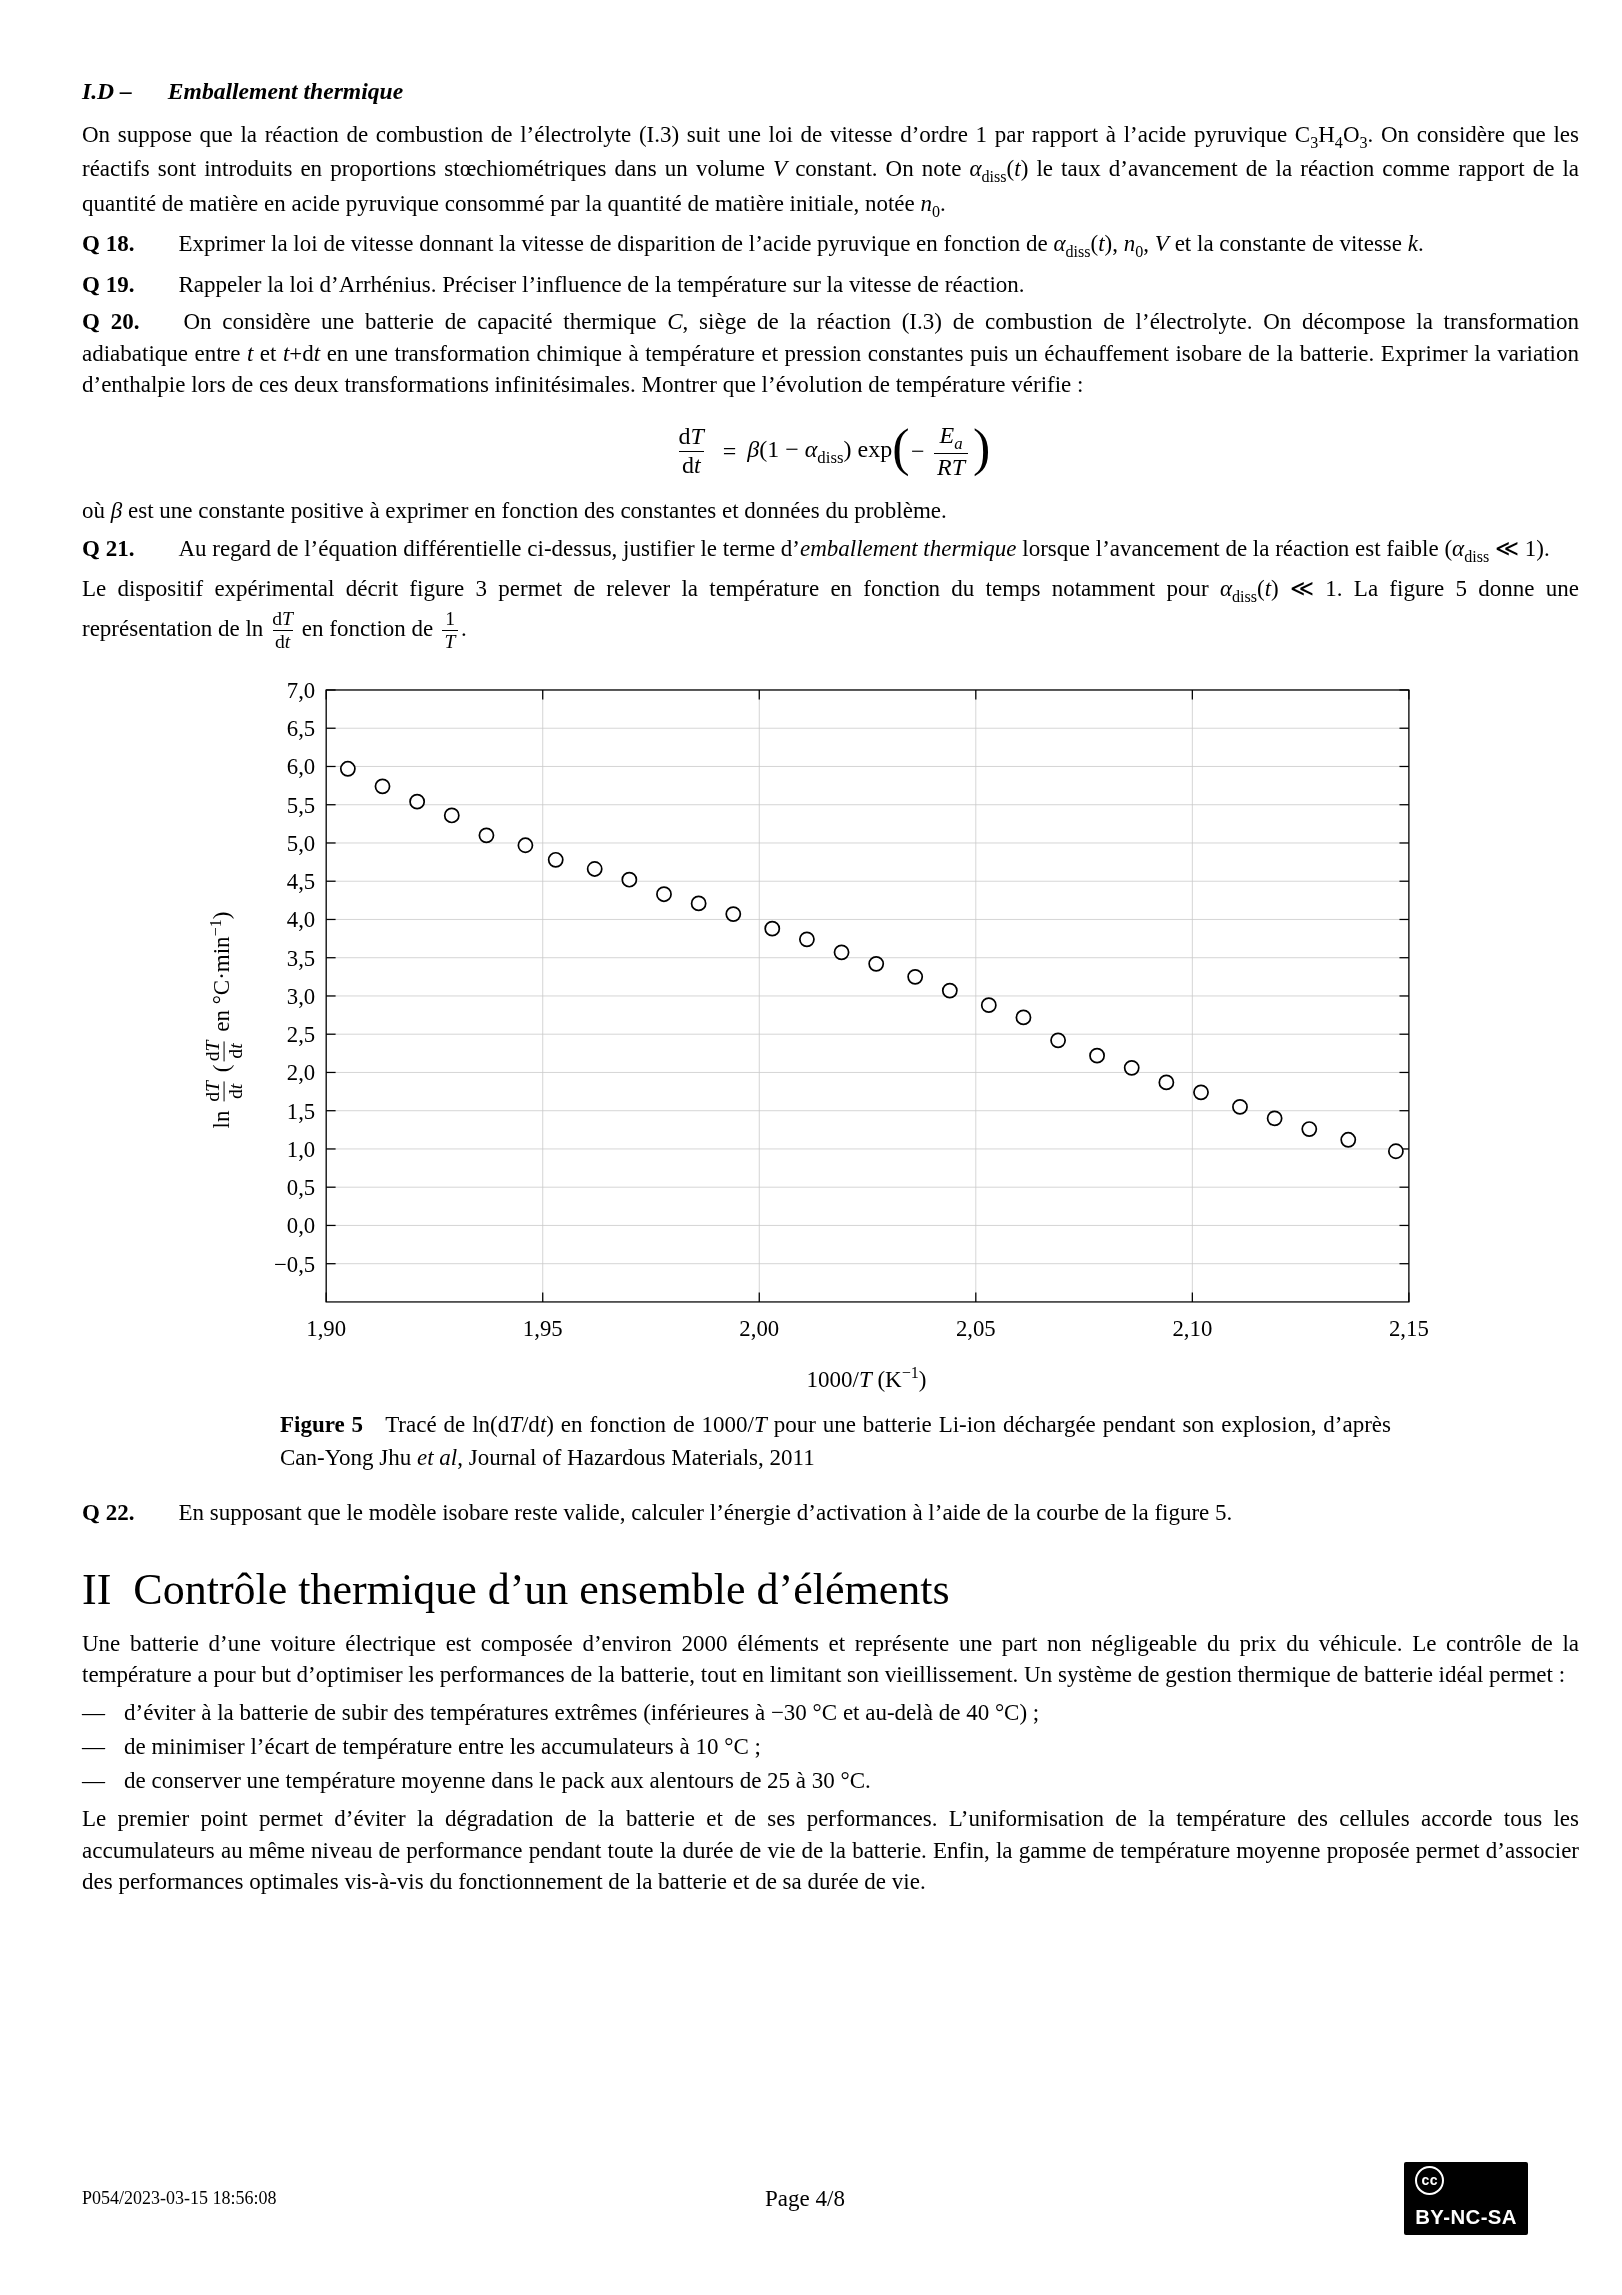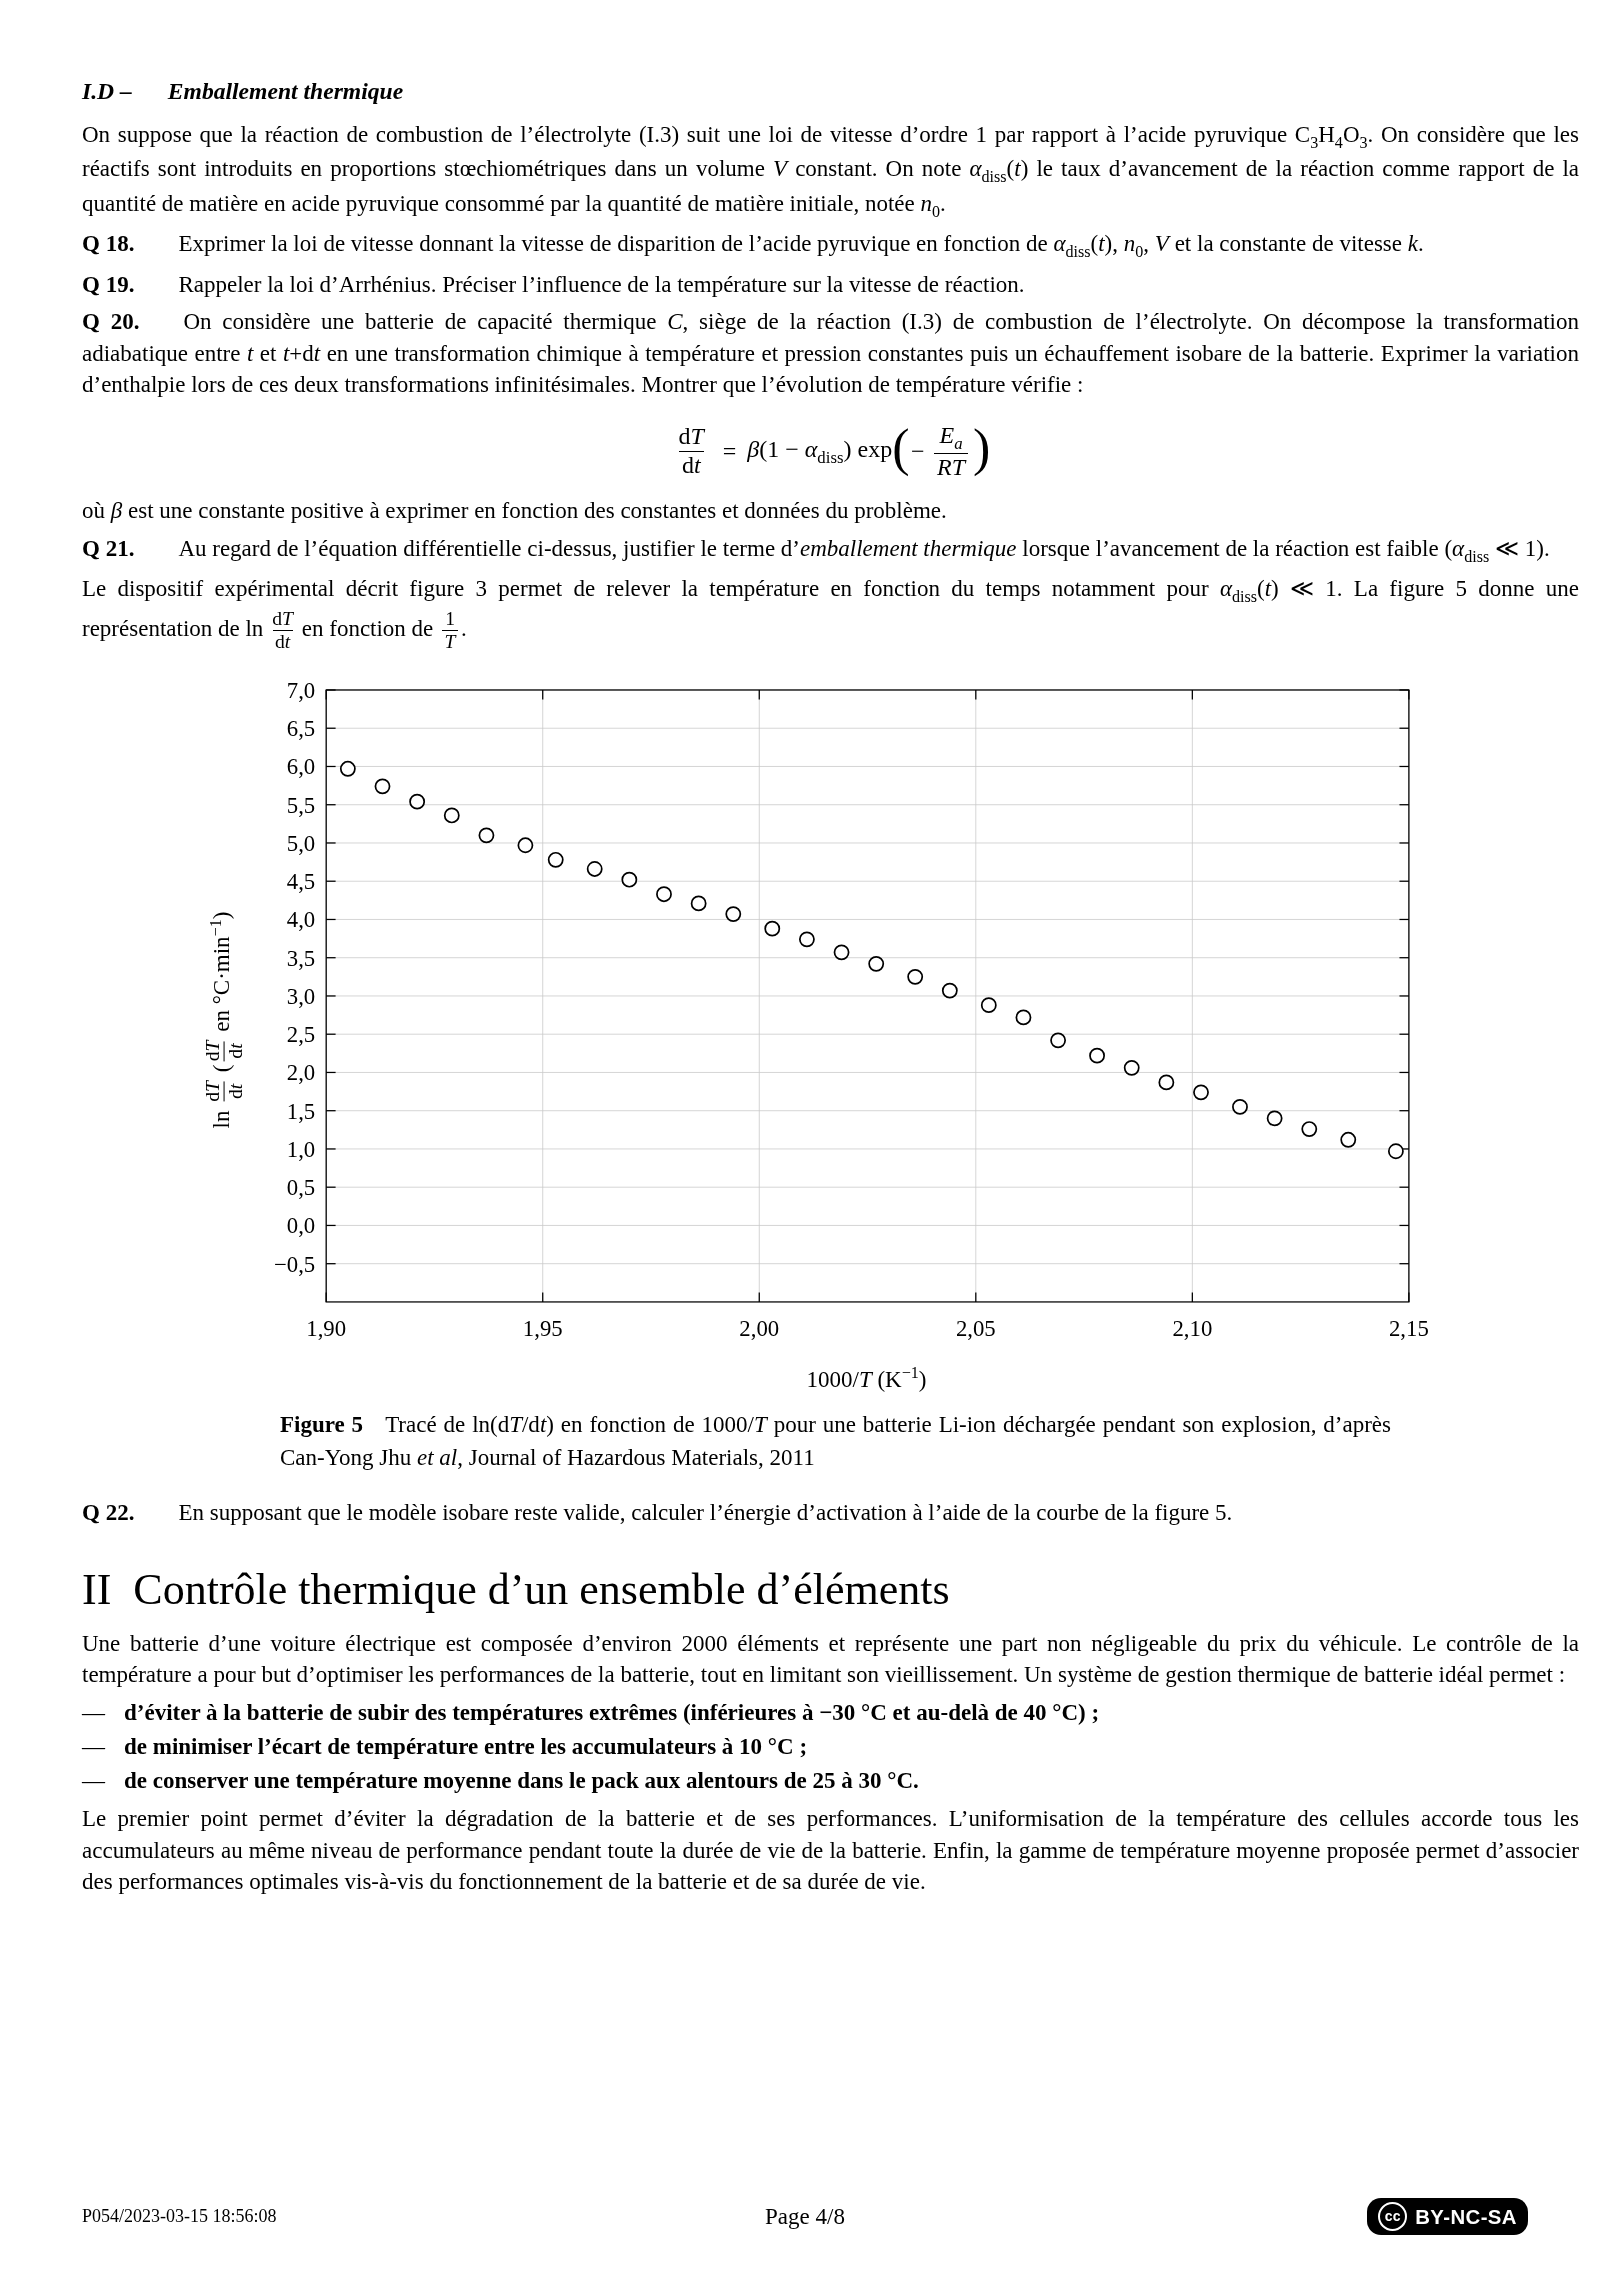--- a/index.html
+++ b/index.html
@@ -49,35 +49,36 @@
   svg#chart-svg { display:block; font-family:"Liberation Serif","DejaVu Serif",serif; }
   .xlabel { margin-left:243px; width:1083px; text-align:center; font-size:23px; margin-top:1.6px; }
   .fig-caption { margin:14px 188px 16px 198px; text-align:justify; line-height:1.42; }
   .fig-caption .cap-label { font-weight:bold; margin-right:22px; }
 
   
   .sec2-heading { font-size:44px; font-weight:normal; margin:36px 0 12.6px 0; line-height:1.15; }
   .sec2-heading .sec-num { margin-right:22px; }
   .bullet { display:flex; margin:2.4px 0; }
   .bullet .dash { flex:0 0 auto; margin-right:19px; }
-  .bullet .btext { flex:1 1 auto; text-align:justify;font-weight:bold; }
+  .bullet .btext { flex:1 1 auto; text-align:justify; }
 
   
   .footer {
     position:absolute; left:82px; right:95px; bottom:60px;
     display:flex; align-items:center;
   }
   .footer .f-left  { flex:1; font-size:18px; text-align:left; }
   .footer .f-center{ flex:1; font-size:23px; text-align:center; }
   .footer .f-right { flex:1; display:flex; justify-content:flex-end; }
   .cc-badge {
-    display:inline-flex; align-items:flex-end; gap:7.9px;
-    background:#000; color:#fff; border-radius:14px; padding:3.9px 11px;
+    display:inline-flex; align-items:flex-start; gap:7.9px;
+    background:#000; color:#fff; border-radius:2px; padding:3.9px 11px;
     font-family:"Liberation Sans","DejaVu Sans",sans-serif; font-weight:bold; font-size:20.4px;
     letter-spacing:0.4px;
+    flex-direction:column;
   }
   .cc-circle {
     width:25px; height:25px; border:2px solid #fff; border-radius:50%;
     display:inline-flex; align-items:center; justify-content:center;
     font-size:14px; font-weight:bold;
   }
 </style>
 </head>
 <body>
 

